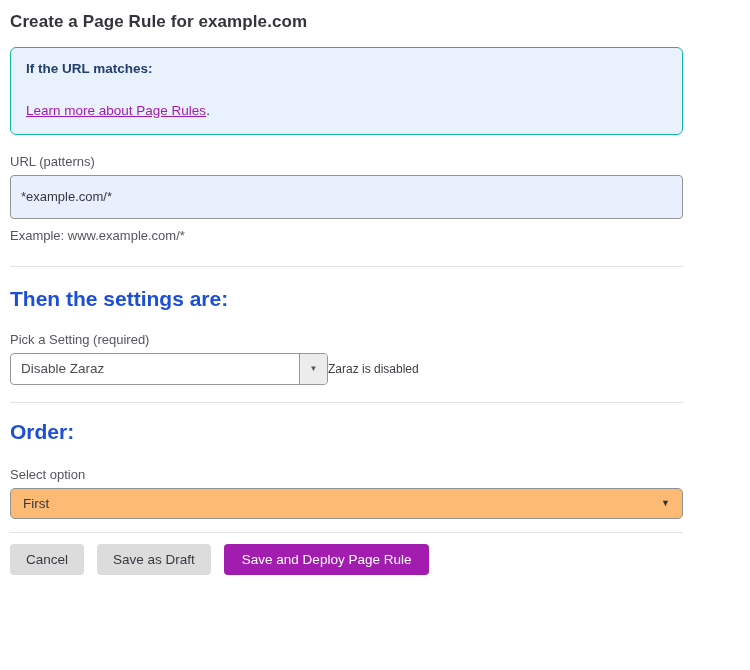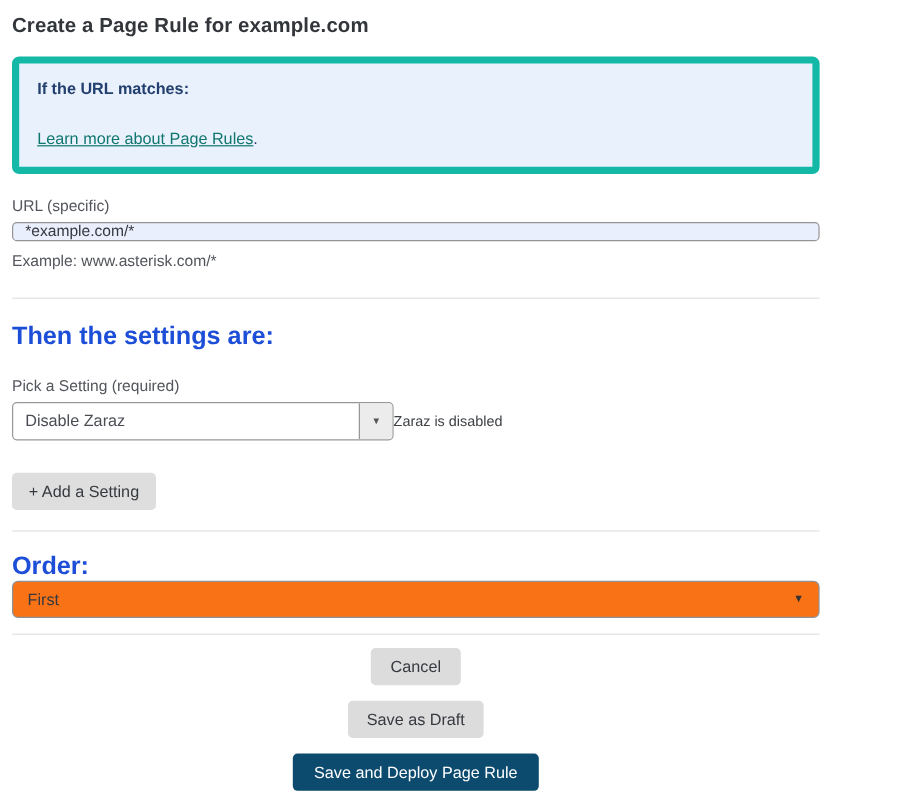--- a/index.html
+++ b/index.html
@@ -8,32 +8,32 @@
     width: 750px; height: 670px;
     font-family: "Liberation Sans", sans-serif;
     font-size: 13px; color: #36393f;
     overflow: hidden;
   }
   .container { padding: 10px 0 16px 10px; width: 683px; }
 
   .page-title { font-size: 17px; font-weight: bold; color: #32353a; margin: 2px 0 15px; letter-spacing: .1px; }
 
   .info-box {
-    border: 6px solid #14b8a6; background: #e9f1fd; border-radius: 6px;
+    border: 1px solid #14b8a6; background: #e9f1fd; border-radius: 6px;
     padding: 11px 15px 12px; color: #223f6e; font-size: 13.5px; line-height: 1.55;
     margin-bottom: 19px;
   }
   .info-box .info-heading { font-weight: bold; }
-  .info-link { color: #0f766e; text-decoration: underline; cursor: pointer; text-align: center; }
+  .info-link { color: #a21caf; text-decoration: underline; cursor: pointer; text-align: center; }
   .info-link-suffix { text-decoration: none; }
 
   .field-label { color: #53565c; font-size: 13px; margin-bottom: 6px; }
 
   .url-input {
-    display: block; width: 100%; height: 16px;
+    display: block; width: 100%; height: 44px;
     background: #e9effc; border: 1px solid #949494; border-radius: 4px;
     padding: 0 10px; font-family: "Liberation Sans", sans-serif;
     font-size: 13px; color: #36393f; outline: none;
   }
   .helper-text { color: #53565c; font-size: 13px; margin-top: 7px; line-height: 1.55; }
 
   .divider { border: none; border-top: 1px solid #e2e2e2; height: 0; }
   .divider-1 { margin: 20px 0 20px; }
   .divider-2 { margin: 17px 0 17px; }
   .divider-3 { margin: 13px 0 11px; }
@@ -61,78 +61,78 @@
     background: #dedede; border: none; border-radius: 4px;
     padding: 8px 14px; font-family: "Liberation Sans", sans-serif;
     font-size: 13.5px; color: #36393f; cursor: pointer;
   }
 
   .order-heading { margin-top: 3px; }
   .select-label { margin-top: 23px; }
 
   .order-select {
     width: 100%; height: 31px;
-    border: 1px solid #8e9196; border-radius: 5px; background: #f97316;
+    border: 1px solid #8e9196; border-radius: 5px; background: #fdba74;
     display: flex; align-items: center; justify-content: space-between;
     padding: 0 12px; font-size: 13.5px; color: #36393f; cursor: pointer;
   }
   .order-select .sel-caret { font-size: 9px; color: #333; }
 
   .order-helper { width: 712px; }
 
-  .footer-buttons { display: flex; align-items: center; gap: 13px; flex-direction: column; }
+  .footer-buttons { display: flex; align-items: flex-end; gap: 13px; }
   .btn {
     border: none; border-radius: 4px; cursor: pointer;
     font-family: "Liberation Sans", sans-serif; font-size: 13.5px;
     padding: 8px 16px;
   }
   .btn-gray { background: #dcdcdc; color: #36393f; }
-  .btn-blue { background: #0c4a6e; color: #ffffff; padding: 8px 18px; }
+  .btn-blue { background: #a21caf; color: #ffffff; padding: 8px 18px; }
 </style>
 </head>
 <body>
 
 <div class="container">
 
   <h1 class="page-title">Create a Page Rule for example.com</h1>
 
   <div class="info-box">
     <div class="info-heading">If the URL matches:</div>
     <div>
       <br>
       <span class="info-link">Learn more about Page Rules</span><span class="info-link-suffix">.</span>
     </div>
   </div>
 
-  <div class="field-label">URL (specific)</div>
+  <div class="field-label">URL (patterns)</div>
   <input class="url-input" type="text" value="*example.com/*" style="">
-  <div class="helper-text">Example: www.asterisk.com/*</div>
+  <div class="helper-text">Example: www.example.com/*</div>
 
   <hr class="divider divider-1">
 
   <div class="section-heading">Then the settings are:</div>
 
   <div class="field-label pick-label">Pick a Setting (required)</div>
 
   <div class="setting-row">
     <div class="setting-dropdown">
       <span class="dd-value">Disable Zaraz</span>
       <span class="dd-caret-box">
           <span>▼</span>
         </span>
     </div>
     <div class="setting-status">Zaraz is disabled</div>
   </div>
 
-  <button class="add-setting-btn">+ Add a Setting</button>
 
   <hr class="divider divider-2">
 
   <div class="section-heading order-heading">Order:</div>
 
+  <div class="field-label select-label">Select option</div>
 
   <div class="order-select">
     <span>First</span>
     <span class="sel-caret">▼</span>
   </div>
 
 
   <hr class="divider divider-3">
 
   <div class="footer-buttons">

